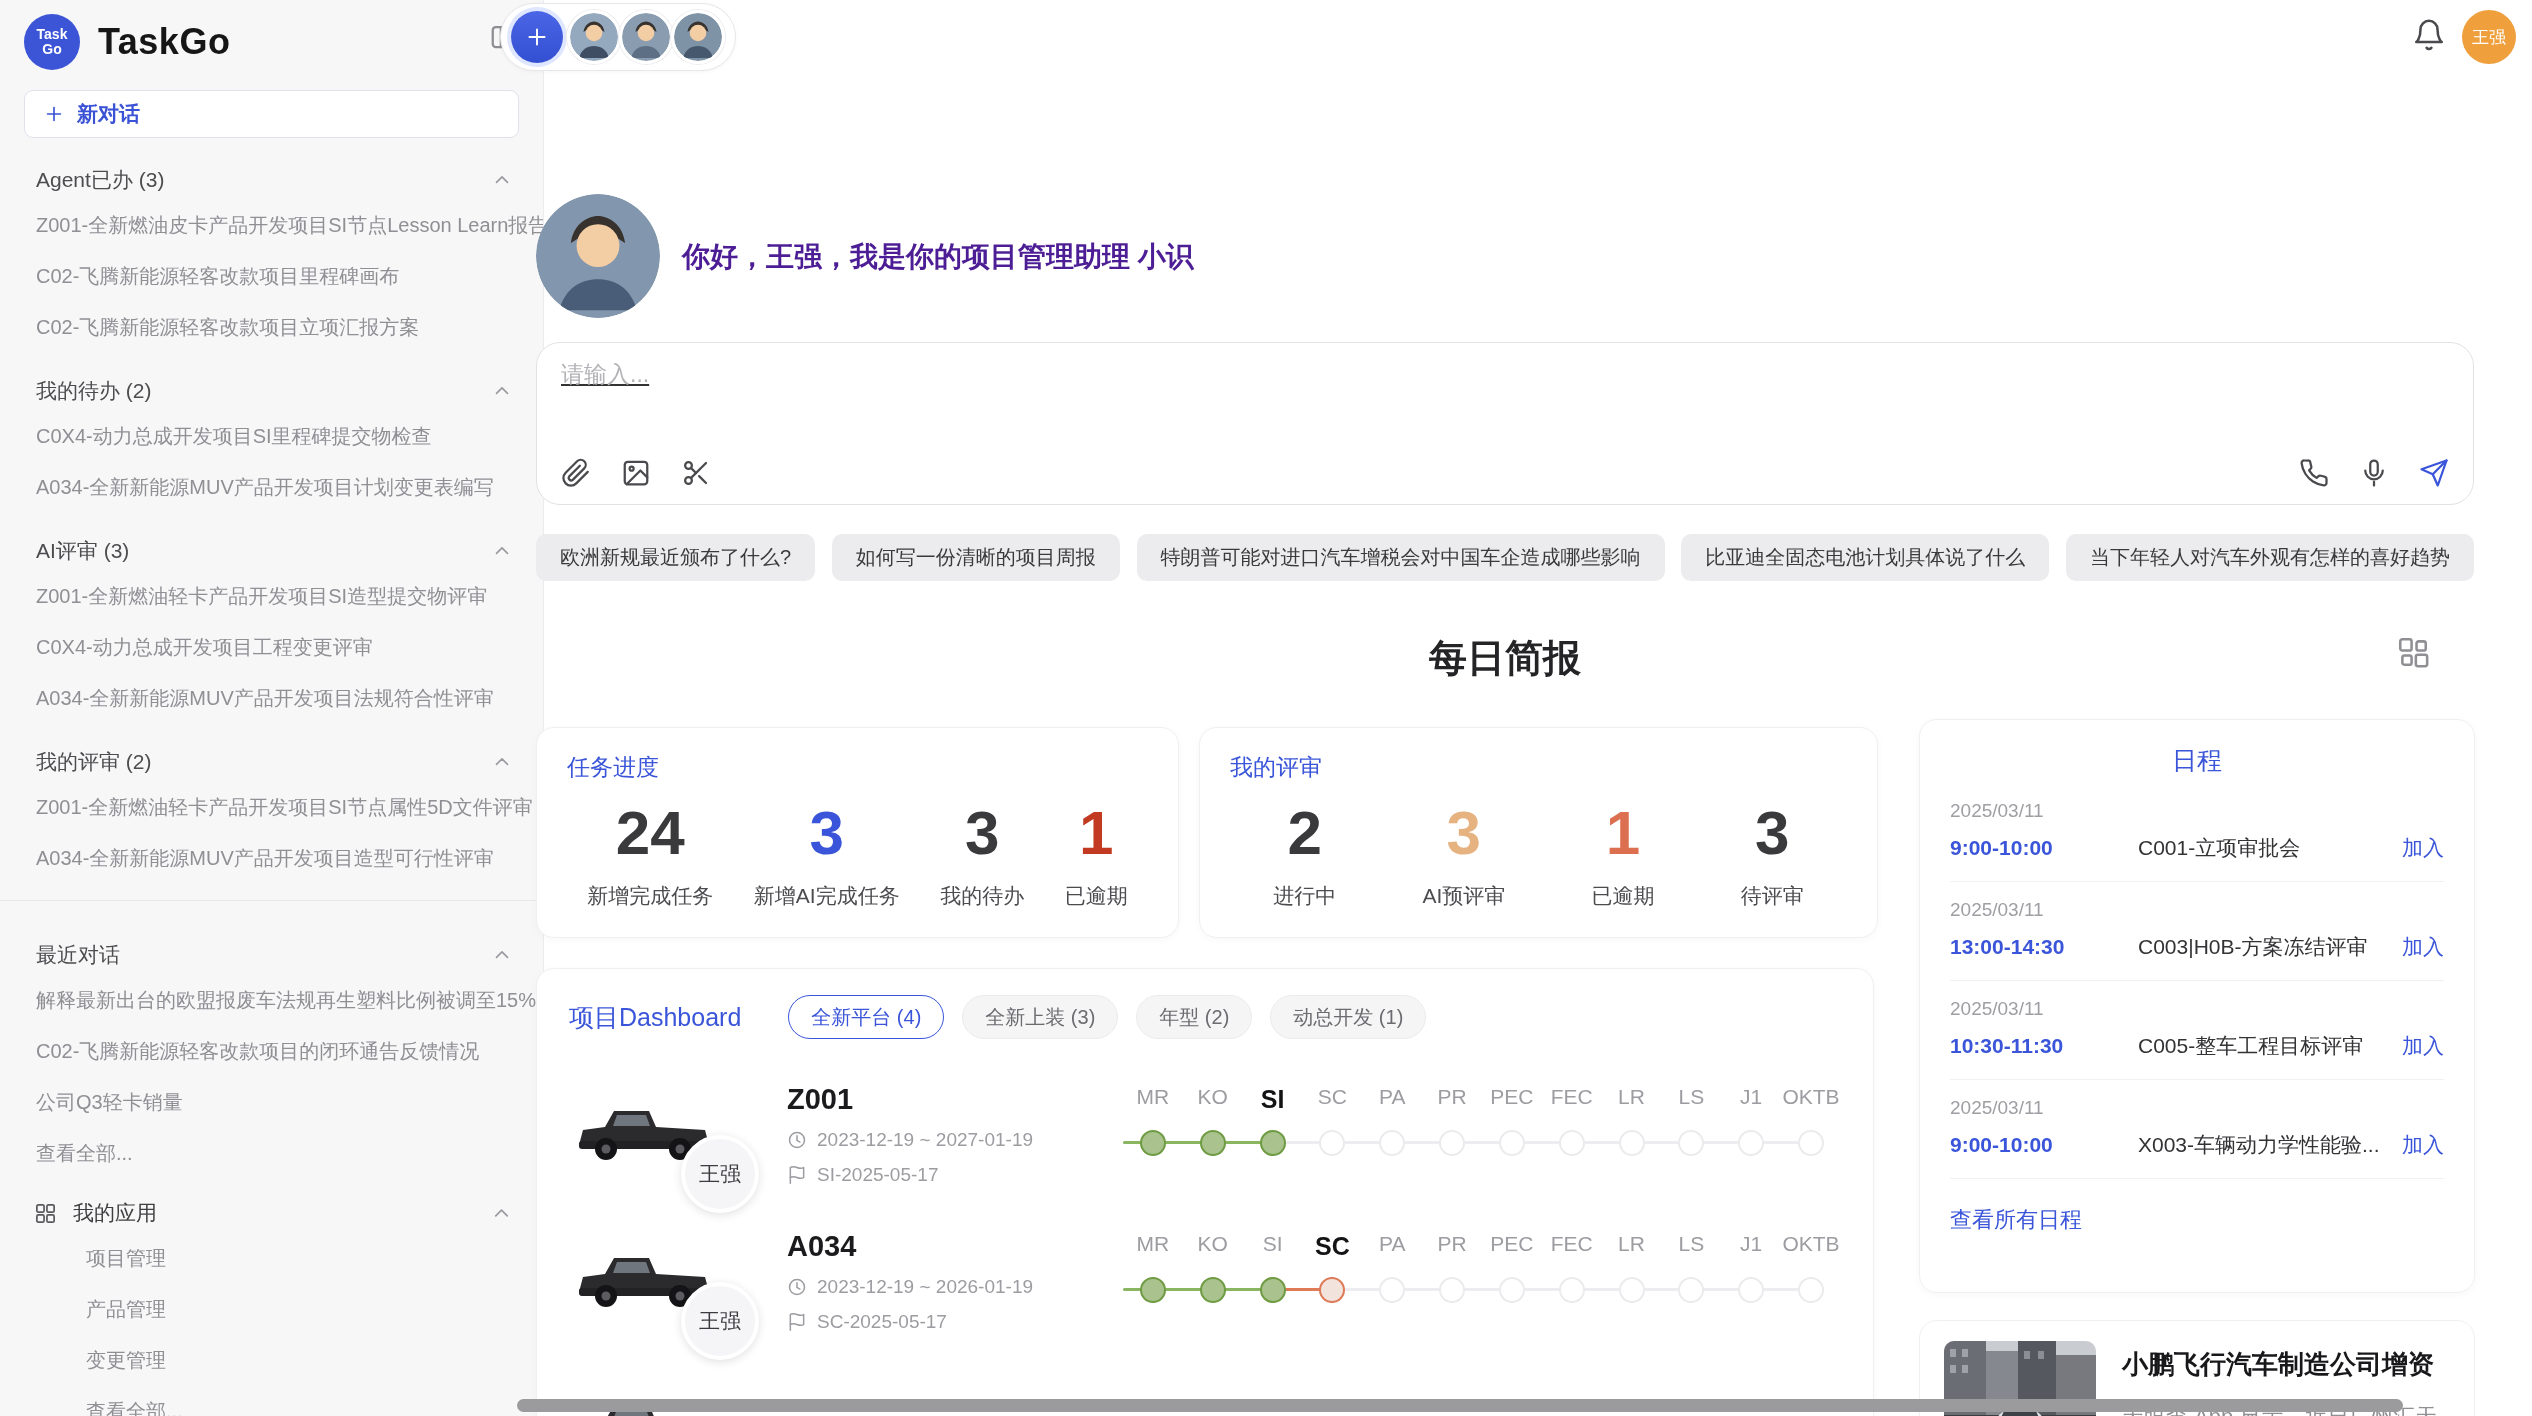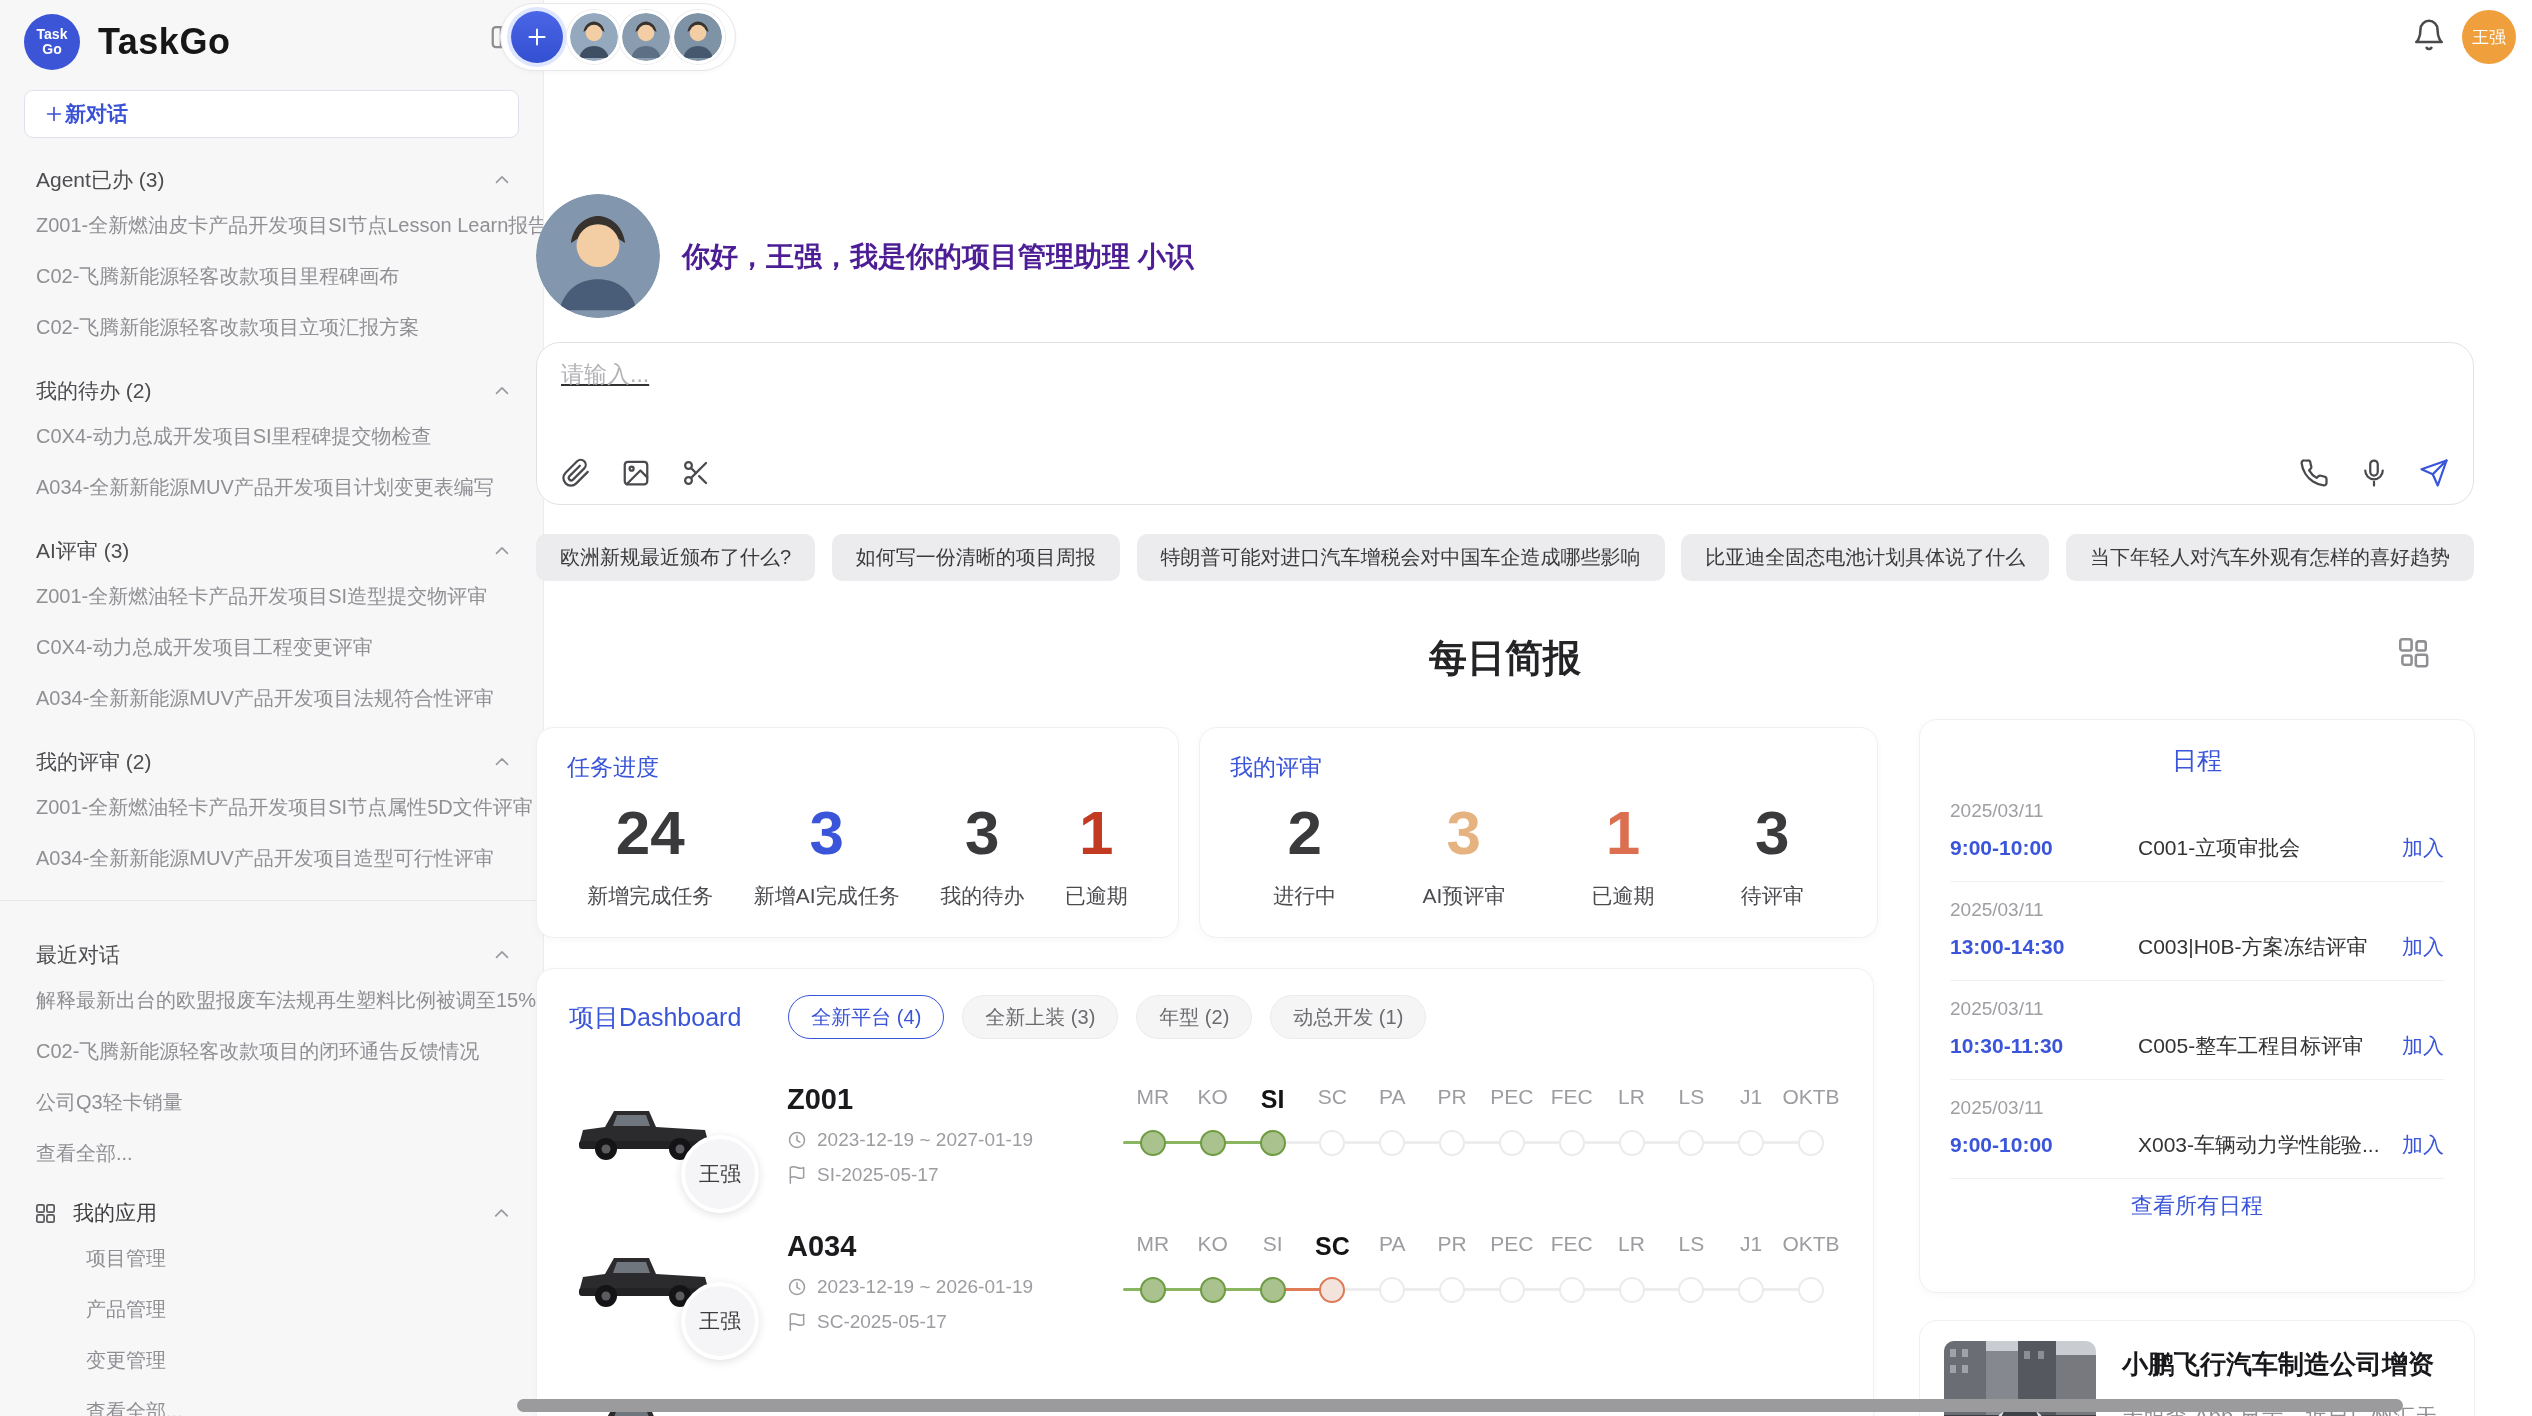--- a/index.html
+++ b/index.html
@@ -12,21 +12,21 @@
   .sidebar { position:absolute; left:0; top:0; width:544px; height:1416px;
     background:#f7f7f8; border-right:1px solid #ececee; overflow:hidden; }
   .logo-row { display:flex; align-items:center; gap:18px; padding:14px 28px 10px 24px; position:relative;}
   .logo-circle { width:56px; height:56px; border-radius:50%; background:#3c55d6;
     color:#fff; display:flex; flex-direction:column; align-items:center; justify-content:center;
     font-size:14px; font-weight:bold; line-height:15px; }
   .app-title { font-size:36px; font-weight:bold; color:#161616; letter-spacing:.5px;}
   .panel-btn { position:absolute; right:24px; top:22px; color:#8d8d92; cursor:pointer;}
   .panel-btn .ic{width:30px;height:30px;}
   .newchat { margin:10px 24px 4px 24px; height:48px; background:#fff; border:1px solid #dfe2ec;
-    border-radius:9px; display:flex; align-items:center; padding:0 18px;
+    border-radius:9px; display:flex; align-items:center; gap:12px; padding:0 18px;
     color:#3a52d5; font-size:21px; font-weight:bold; cursor:pointer; }
   .newchat .ic{width:22px;height:22px;}
   .grp-hd { display:flex; align-items:center; justify-content:space-between;
     padding:24px 30px 6px 36px; color:#4d4d50; font-size:21px; }
   .grp-hd .ic { width:22px; height:22px; color:#9a9aa0; }
   .s-item { padding:12px 0 12px 36px; color:#8f8f94; font-size:20px; white-space:nowrap;
     overflow:hidden; cursor:pointer; }
   .s-div { height:1px; background:#e8e8ea; margin:16px 0; }
   .apps-hd { display:flex; align-items:center; gap:16px; padding:20px 30px 6px 34px;
     color:#3f3f42; font-size:21px; }
@@ -129,21 +129,21 @@
   .sched-card { position:absolute; left:1919px; top:719px; width:556px; height:574px;
     background:#fff; border:1px solid #f0f0f2; border-radius:18px;
     box-shadow:0 2px 10px rgba(0,0,0,.03); padding:24px 30px; }
   .sched-title { text-align:center; color:#3a55d9; font-size:25px; margin-bottom:6px;}
   .sched-item { padding:17px 0 19px; border-bottom:1px solid #f1f1f3; }
   .sched-date { color:#9e9ea3; font-size:19px; }
   .sched-line { display:flex; align-items:center; margin-top:12px; }
   .sched-time { color:#3a55d9; font-size:21px; font-weight:bold; width:188px; flex:none;}
   .sched-name { color:#333336; font-size:21px; flex:1; white-space:nowrap; overflow:hidden;}
   .sched-join { color:#3a55d9; font-size:21px; cursor:pointer; }
-  .sched-foot { text-align:center; color:#3a55d9; font-size:22px; margin-top:12px; cursor:pointer;}
+  .sched-foot { text-align:left; color:#3a55d9; font-size:22px; margin-top:26px; cursor:pointer;}
 
   
   .news-card { position:absolute; left:1919px; top:1320px; width:556px; height:180px;
     background:#fff; border:1px solid #f0f0f2; border-radius:18px; padding:20px 24px;
     display:flex; gap:26px; cursor:pointer;}
   .news-img { width:152px; height:108px; border-radius:10px; overflow:hidden; flex:none;}
   .news-img svg{width:100%;height:100%;display:block;}
   .news-title { font-size:26px; font-weight:bold; color:#18181b; margin-top:6px;}
   .news-snippet { font-size:22px; color:#8f8f94; margin-top:20px; line-height:30px;}
 

